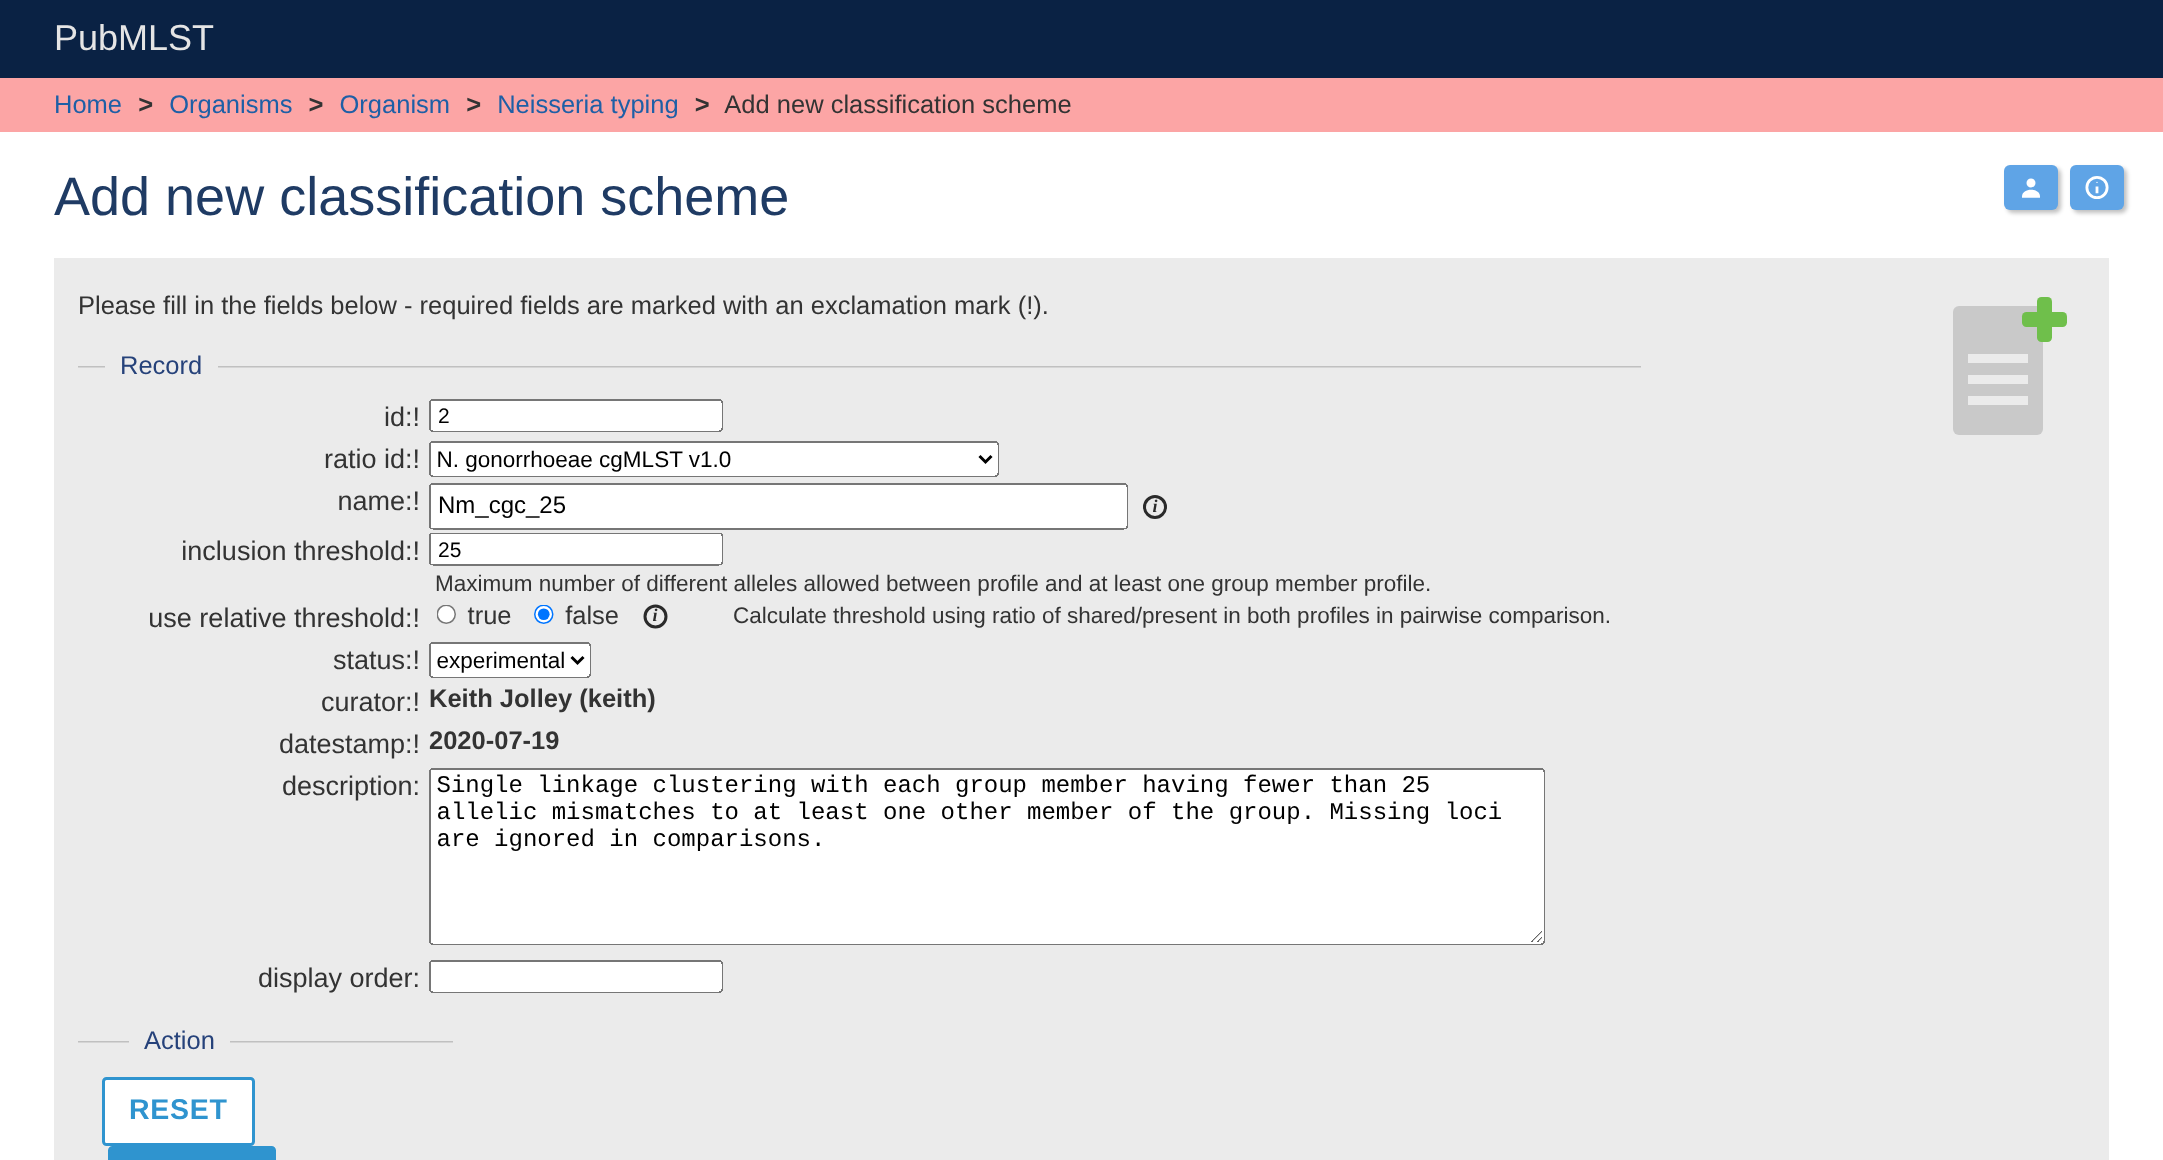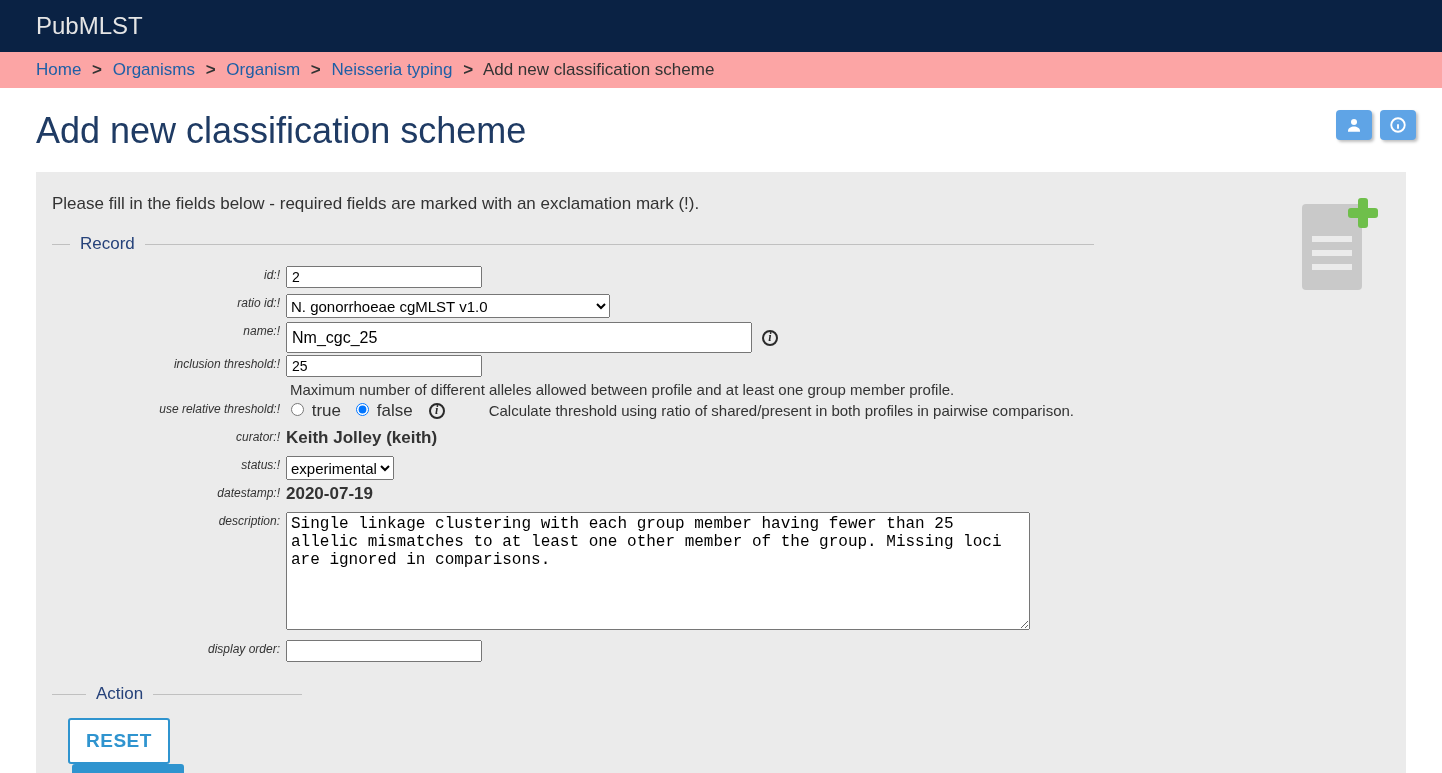--- a/index.html
+++ b/index.html
@@ -89,34 +89,33 @@
     display: flex;
     align-items: flex-start;
     margin-bottom: 2px;
     min-height: 26px;
   }
   .label-col {
     width: 234px;
     text-align: right;
     padding-right: 6px;
     padding-top: 2px;
-    font-size: 12px;
-    font-style: italic;
+    font-size: 18px;
   }
   .field-col {
     flex: 1;
     font-size: 15px;
     display: flex;
     align-items: center;
     flex-wrap: wrap;
     gap: 4px;
   }
   input[type=text].short { width: 196px; height: 22px; font-size: 14px; padding: 1px 4px; }
   input[type=text].medium { width: 466px; height: 31px; font-size: 16px; padding: 1px 4px; }
-  select.wide { width: 324px; height: 24px; font-size: 15px; }
+  select.wide { width: 380px; height: 24px; font-size: 15px; }
   select.narrow { height: 24px; font-size: 15px; }
   .hint { font-size: 15px; margin-left: 4px; }
   .info-icon {
     display: inline-flex;
     width: 16px;
     height: 16px;
     border: 2px solid #2a2a2a;
     border-radius: 50%;
     font-size: 12px;
     font-weight: bold;
@@ -258,32 +257,32 @@
         <div class="label-col">use relative threshold:!</div>
         <div class="field-col radio-group">
           <label><input type="radio" name="urt" style=""> <span>true</span></label>
           <label><input type="radio" name="urt" checked="" style=""> <span>false</span></label>
           <span class="info-icon">i</span>
           <span class="hint" style="margin-left:40px;">Calculate threshold using ratio of shared/present in both profiles in pairwise comparison.</span>
         </div>
       </div>
 
       <div class="form-row">
-        <div class="label-col">curator:!</div>
-        <div class="field-col">
-          <span class="static-val">Keith Jolley (keith)</span>
-        </div>
-      </div>
-
-      <div class="form-row">
         <div class="label-col">status:!</div>
         <div class="field-col">
           <select class="narrow">
             <option>experimental</option>
           </select>
+        </div>
+      </div>
+
+      <div class="form-row">
+        <div class="label-col">curator:!</div>
+        <div class="field-col">
+          <span class="static-val">Keith Jolley (keith)</span>
         </div>
       </div>
 
       <div class="form-row">
         <div class="label-col">datestamp:!</div>
         <div class="field-col">
           <span class="static-val">2020-07-19</span>
         </div>
       </div>
 

